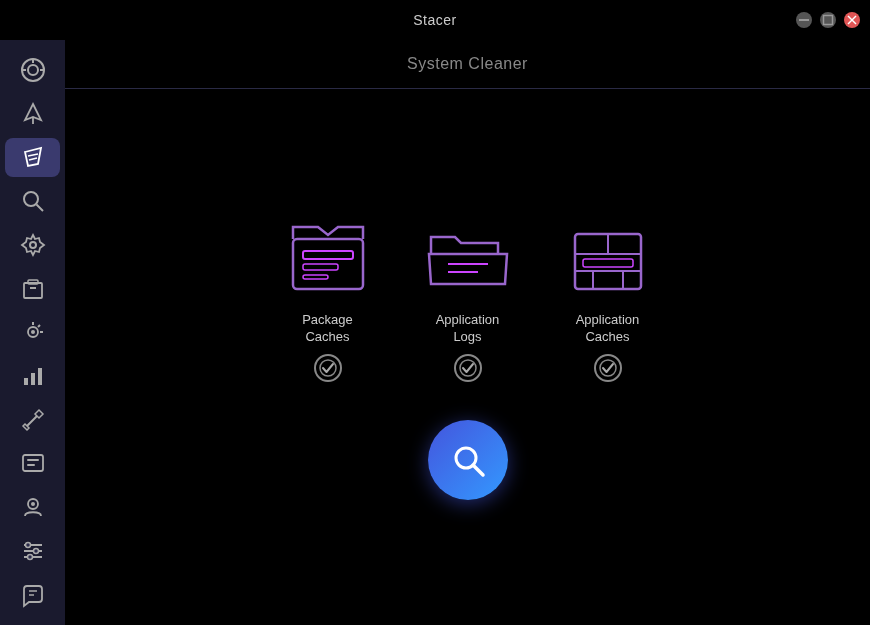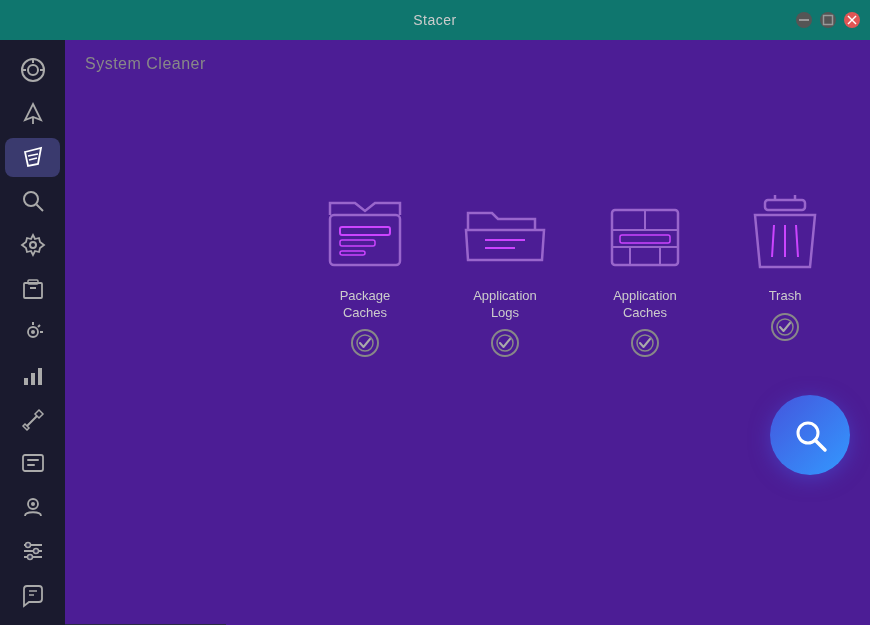--- a/index.html
+++ b/index.html
@@ -9,21 +9,21 @@
       height: 625px;
       background: #1a1a2e;
       font-family: 'Segoe UI', Arial, sans-serif;
       overflow: hidden;
       display: flex;
       flex-direction: column;
     }
 
     
     .title-bar {
-      background: #0f766e;
+      background: #000000;
       height: 40px;
       display: flex;
       align-items: center;
       justify-content: center;
       position: relative;
       flex-shrink: 0;
     }
 
     .title-bar-title {
       color: #ccc;
@@ -87,41 +87,41 @@
     }
 
     .sidebar-item.active {
       background: #3a3a6e;
       color: #fff;
     }
 
     
     .content {
       flex: 1;
-      background: #4c1d95;
-      display: flex;
-      flex-direction: row;
+      background: #000000;
+      display: flex;
+      flex-direction: column;
       overflow: hidden;
     }
 
     .content-header {
       padding: 15px 20px;
       color: #888;
       font-size: 16px;
       letter-spacing: 0.5px;
       border-bottom: 1px solid #2a2a45;
       text-align: center;
       flex-shrink: 0;
     }
 
     .content-body {
       flex: 1;
       display: flex;
       flex-direction: column;
-      align-items: flex-end;
+      align-items: center;
       justify-content: center;
       padding: 20px;
       gap: 8px;
     }
 
     
     .cleaner-grid {
       display: flex;
       gap: 10px;
       justify-content: center;
@@ -427,43 +427,20 @@
           </div>
           <span class="cleaner-label">Application<br>Caches</span>
           <div class="cleaner-checkbox checked">
             <svg width="18" height="18" viewBox="0 0 18 18">
               <circle cx="9" cy="9" r="8" stroke="#888" stroke-width="1.5" fill="none"></circle>
               <polyline points="4,9 7.5,13 14,5" stroke="#aaa" stroke-width="2" fill="none" stroke-linecap="round" stroke-linejoin="round"></polyline>
             </svg>
           </div>
         </div>
 
-        <div class="cleaner-item">
-          <div class="cleaner-icon-wrapper">
-            <svg width="90" height="80" viewBox="0 0 90 80" fill="none">
-
-              <rect x="25" y="5" width="40" height="10" rx="3" stroke="#9966cc" stroke-width="2.5" fill="none"></rect>
-              <line x1="35" y1="5" x2="35" y2="0" stroke="#9966cc" stroke-width="2.5"></line>
-              <line x1="55" y1="5" x2="55" y2="0" stroke="#9966cc" stroke-width="2.5"></line>
-
-              <path d="M15 20 L20 72 L70 72 L75 20 Z" stroke="#9966cc" stroke-width="2.5" fill="none"></path>
-
-              <line x1="34" y1="30" x2="32" y2="62" stroke="#cc44ff" stroke-width="2"></line>
-              <line x1="45" y1="30" x2="45" y2="62" stroke="#cc44ff" stroke-width="2"></line>
-              <line x1="56" y1="30" x2="58" y2="62" stroke="#cc44ff" stroke-width="2"></line>
-            </svg>
-          </div>
-          <span class="cleaner-label">Trash</span>
-          <div class="cleaner-checkbox checked">
-            <svg width="18" height="18" viewBox="0 0 18 18">
-              <circle cx="9" cy="9" r="8" stroke="#888" stroke-width="1.5" fill="none"></circle>
-              <polyline points="4,9 7.5,13 14,5" stroke="#aaa" stroke-width="2" fill="none" stroke-linecap="round" stroke-linejoin="round"></polyline>
-            </svg>
-          </div>
-        </div>
 
       </div>
 
       <div class="scan-button-wrapper">
         <div class="scan-button">
           <svg width="36" height="36" viewBox="0 0 36 36" fill="none">
             <circle cx="16" cy="16" r="10" stroke="white" stroke-width="3"></circle>
             <line x1="23" y1="23" x2="33" y2="33" stroke="white" stroke-width="3.5" stroke-linecap="round"></line>
           </svg>
         </div>

